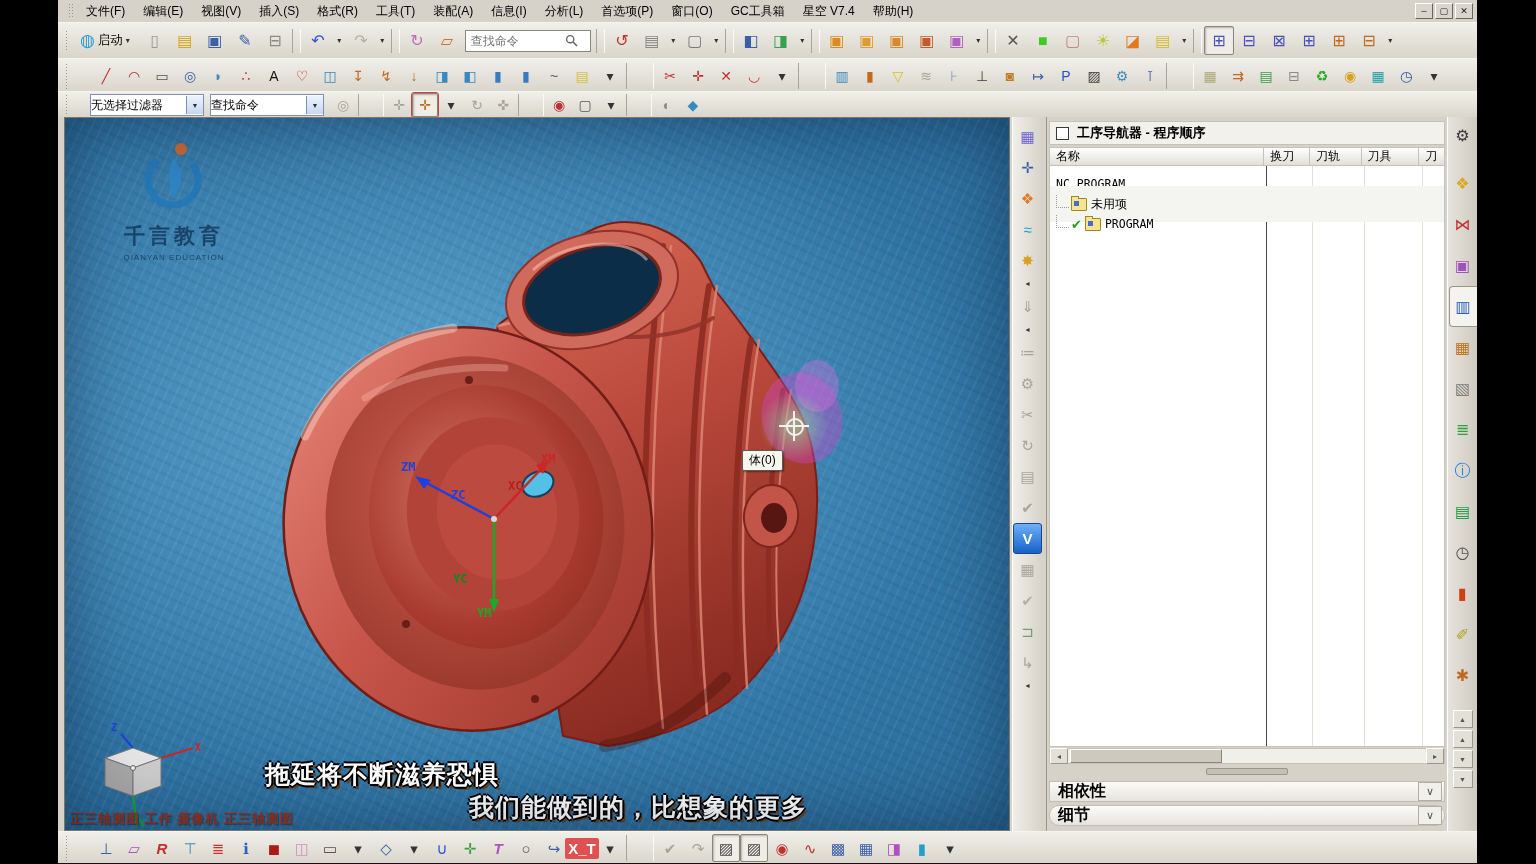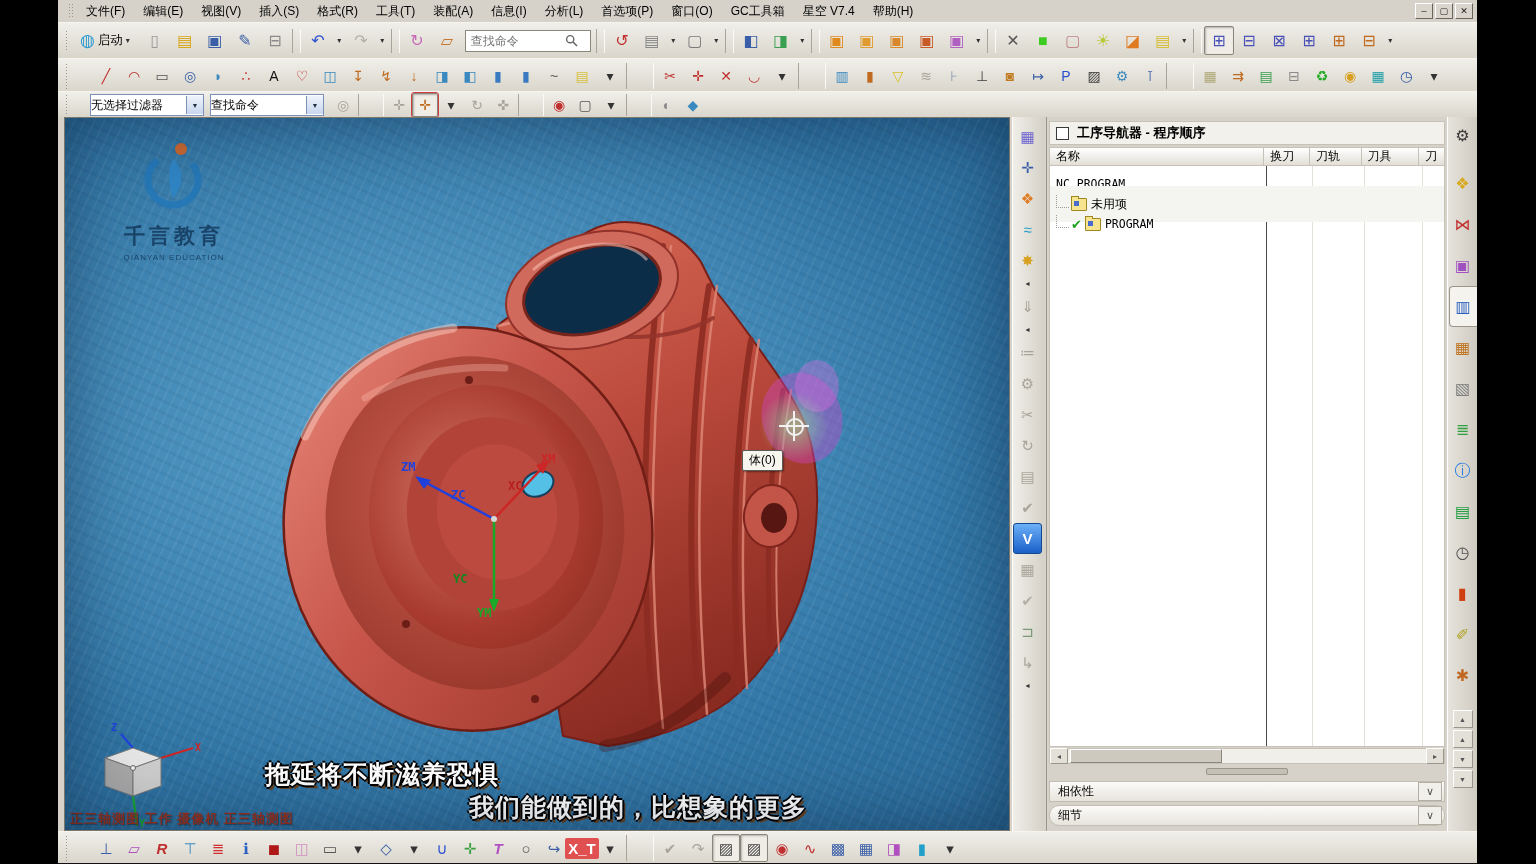--- a/index.html
+++ b/index.html
@@ -156,21 +156,21 @@
   .scr-btn{width:16px;height:14px;display:flex;align-items:center;justify-content:center;
     font-size:8px;color:#555;background:#e3e0d8;border:1px solid;border-color:#fff #9a968c #9a968c #fff;}
   .scr-thumb{width:150px;height:12px;margin-left:2px;background:#cdc9bf;
     border:1px solid;border-color:#fff #8a867c #8a867c #fff;}
   .scr-spacer{flex:1;}
   .splitter{position:absolute;left:0;right:0;bottom:56px;height:8px;display:flex;justify-content:center;align-items:center;}
   .splitter .grip{width:80px;height:5px;background:#c4c0b6;border:1px solid #9a968c;border-radius:2px;}
   .nav-section{position:absolute;left:2px;right:2px;height:21px;display:flex;align-items:center;
     justify-content:space-between;background:linear-gradient(#fcfbf9,#e7e4dd);
     border:1px solid #c2beb4;box-sizing:border-box;padding-left:8px;}
-  .nav-section .t{font-size:12px;font-weight:normal;}
+  .nav-section .t{font-size:16px;font-weight:bold;}
   .chev{width:22px;height:17px;margin-right:2px;display:flex;align-items:center;justify-content:center;
     font-size:11px;color:#555;background:#f2f0ea;border:1px solid #b2aea4;}
   #sec-dep{bottom:29px;}
   #sec-det{bottom:5px;border-radius:10px;}
 
   
   #resbar{position:absolute;left:1389px;top:0;width:30px;height:714px;
     background:linear-gradient(90deg,#e6e3dc,#cfcbc1);border-left:1px solid #fff;
     display:flex;flex-direction:column;align-items:center;box-sizing:border-box;padding-top:6px;}
   .gearbtn{width:24px;height:24px;display:flex;align-items:center;justify-content:center;

